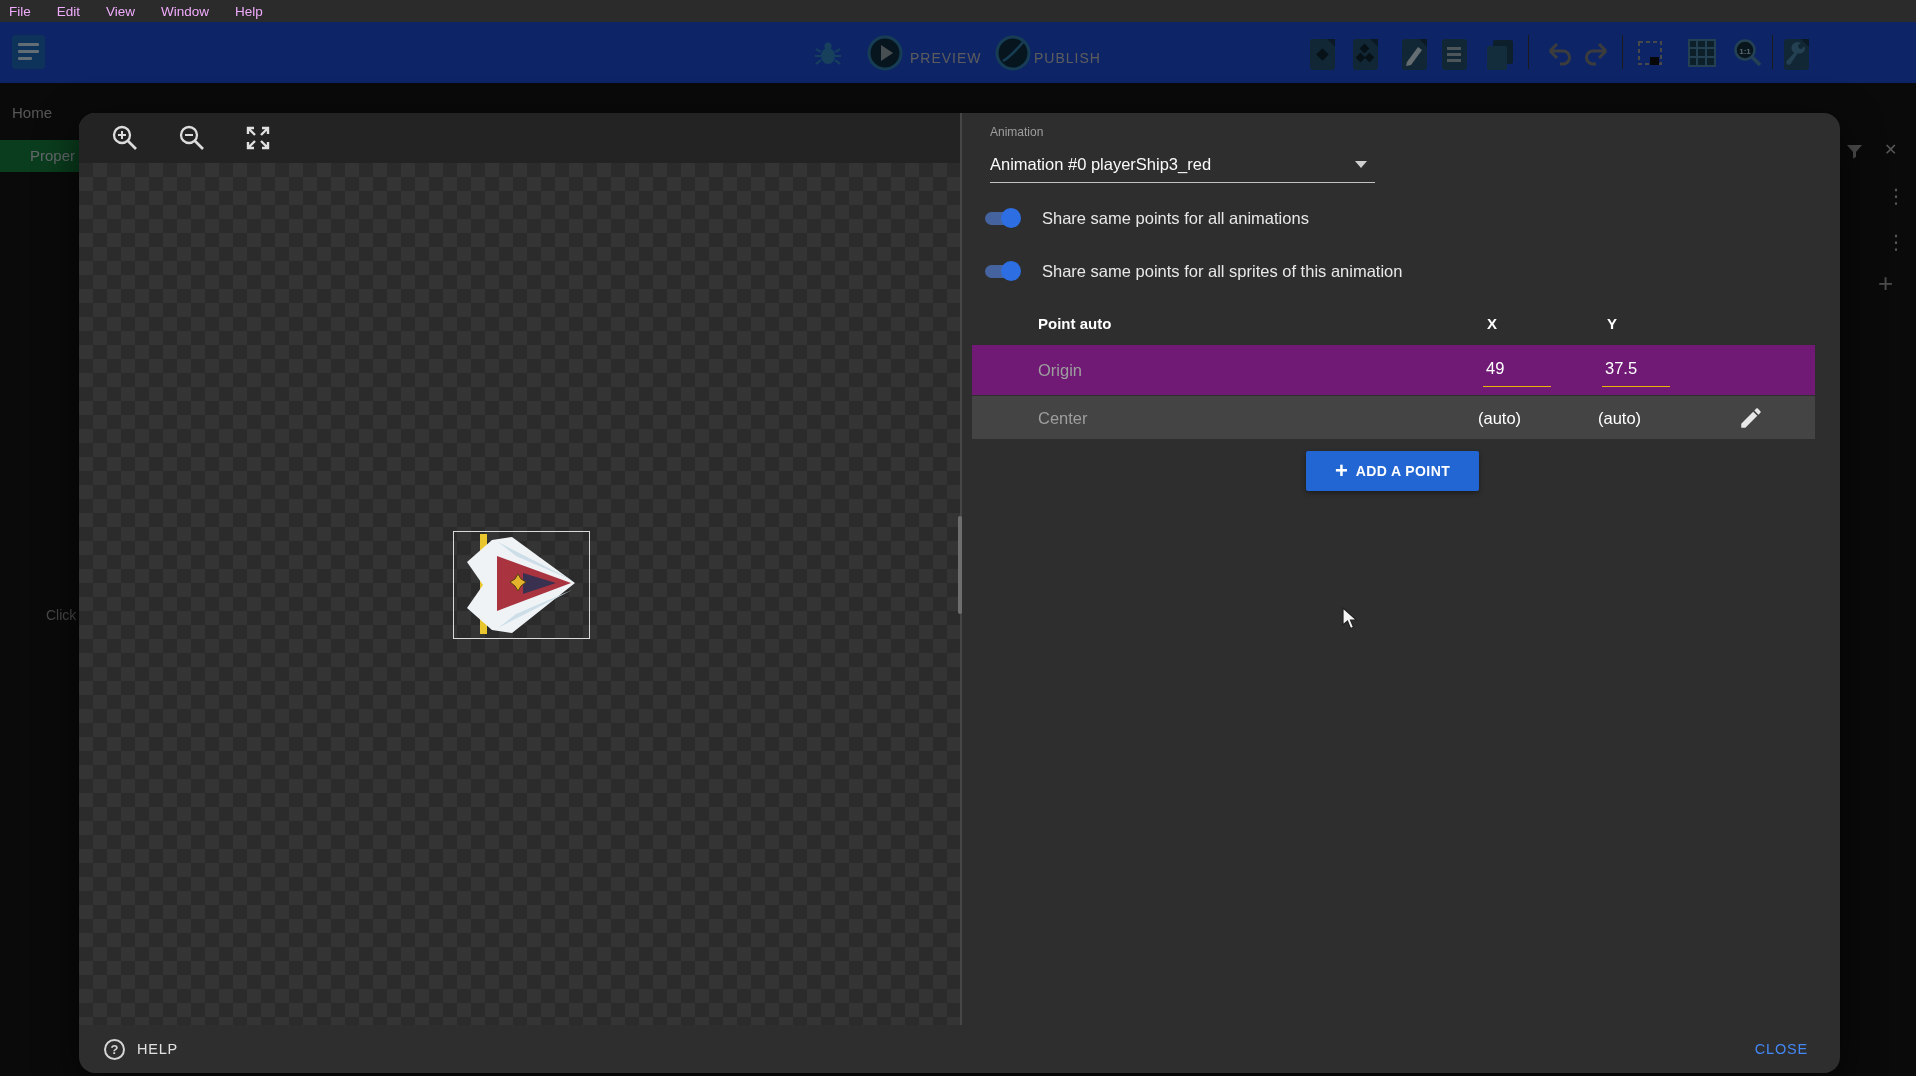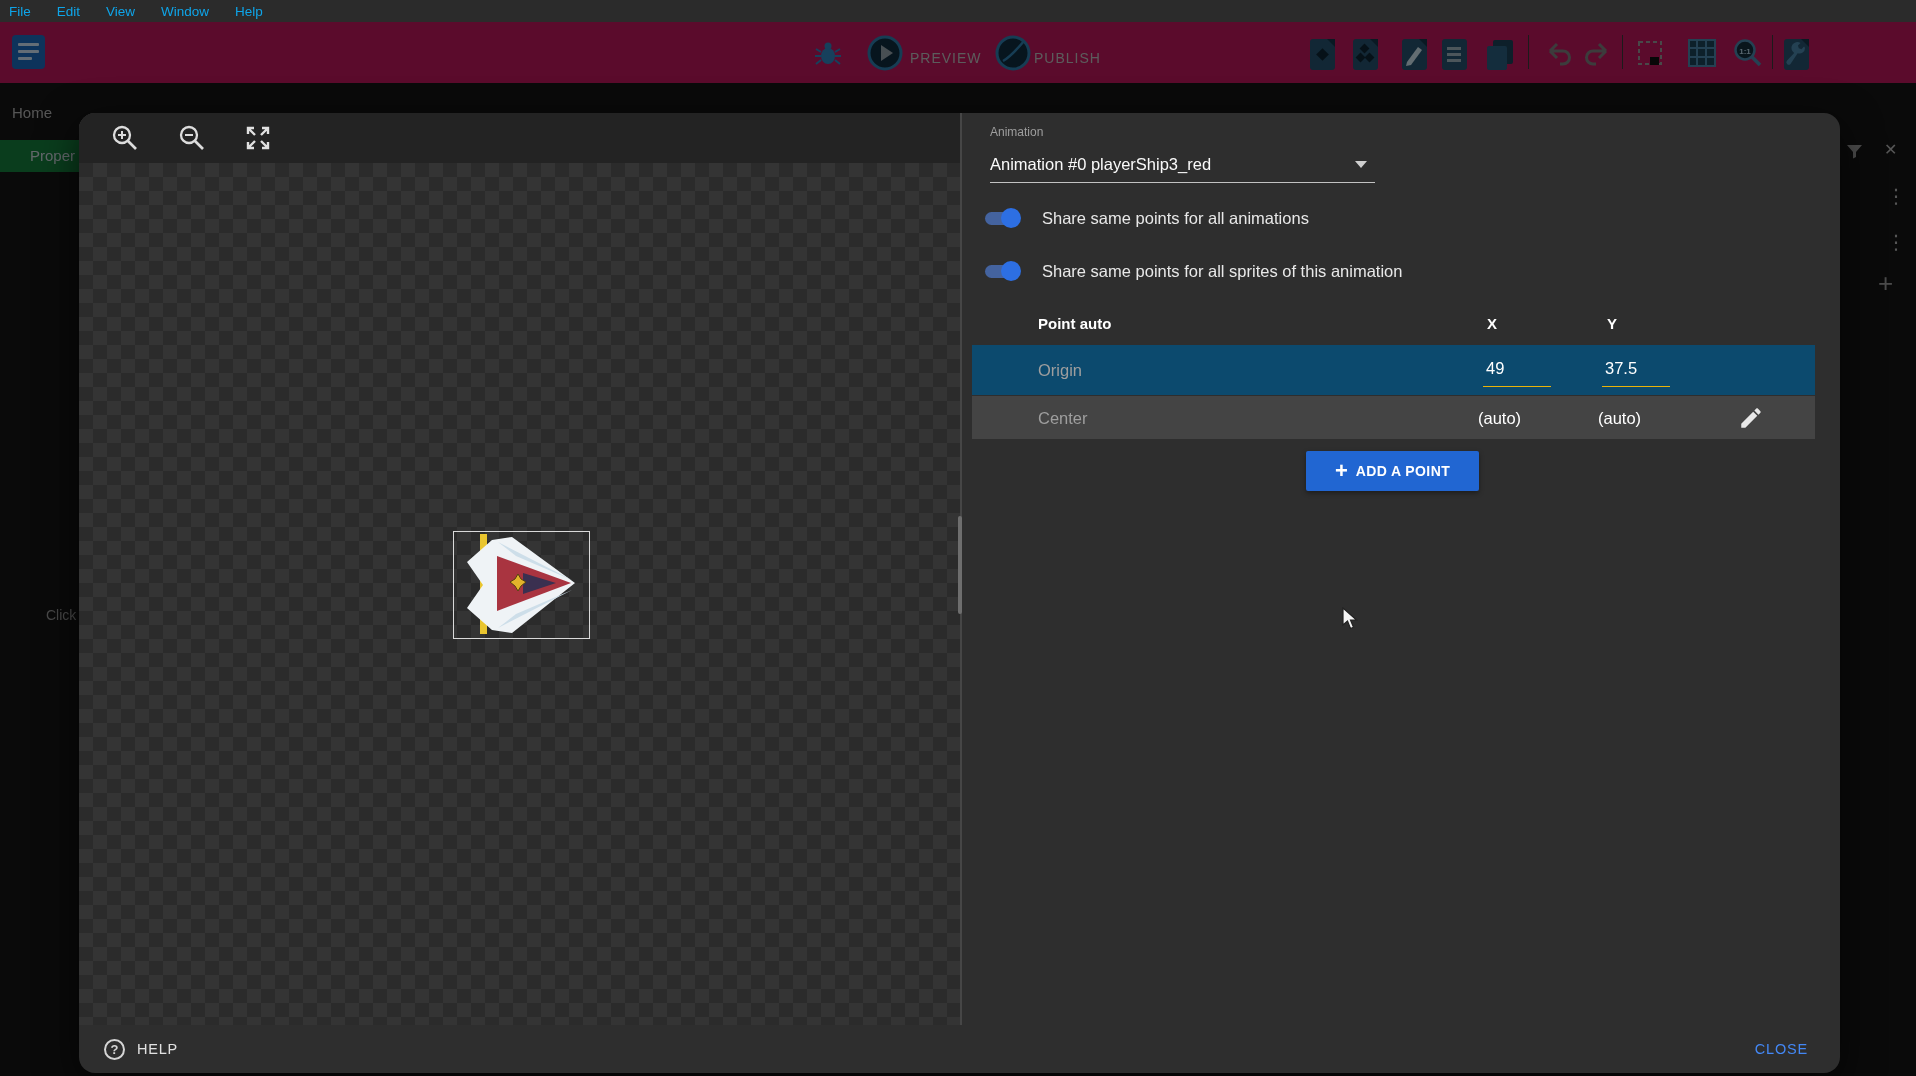--- a/index.html
+++ b/index.html
@@ -4,24 +4,24 @@
 <style>
   * { margin:0; padding:0; box-sizing:border-box; }
   html,body { width:1916px; height:1076px; background:#000; overflow:hidden;
               font-family:"Liberation Sans", sans-serif; }
   .abs { position:absolute; }
   #app { position:relative; width:1916px; height:1076px; background:#161616; overflow:hidden; }
 
   
   .menubar { left:0; top:0; width:1916px; height:22px; background:#2b2b2b; z-index:80;
              display:flex; align-items:center; gap:26px; padding-left:9px; }
-  .menubar span { font-size:13.5px; color:#0ea5e9; cursor:default; }
-
-  
-  .toolbar { left:0; top:22px; width:1916px; height:61px; background:#be185d; }
+  .menubar span { font-size:13.5px; color:#f0abfc; cursor:default; }
+
+  
+  .toolbar { left:0; top:22px; width:1916px; height:61px; background:#1d4ed8; }
   .menu-btn { left:12px; top:13px; width:33px; height:34px; background:#1d6bbf; border-radius:4px; }
   .menu-btn i { position:absolute; left:6px; height:3px; background:#cfe3f7; border-radius:1px; }
   .tb-label { font-size:14px; color:#c0c0c0; letter-spacing:1px; top:28px; }
   .sep { top:13px; width:1px; height:34px; background:#3a3a3a; }
   .tool-doc { width:25px; height:31px; background:#27536f; border-radius:3px; position:absolute; top:17px; }
   .tool-doc .fold { position:absolute; top:0; right:0; width:0; height:0;
                     border-left:8px solid transparent; border-top:8px solid #16354a; }
   .tool-doc .bar { position:absolute; left:5px; width:14px; height:3px; background:#9fb3bf; }
   .diamond { position:absolute; width:9px; height:9px; background:#0e2534; transform:rotate(45deg); }
   .workspace-text { color:#b5b5b5; font-size:15px; }
@@ -62,21 +62,21 @@
   .field .farrow { position:absolute; right:8px; top:36px; width:0; height:0;
                    border-left:6px solid transparent; border-right:6px solid transparent;
                    border-top:7px solid #cfcfcf; }
   .toggle-row { position:absolute; left:20px; height:26px; display:flex; align-items:center; }
   .toggle { position:relative; width:38px; height:20px; margin-right:21px; }
   .toggle .track { position:absolute; left:2px; top:4px; width:34px; height:13px; border-radius:7px; background:#44639f; }
   .toggle .thumb { position:absolute; right:0; top:0; width:20px; height:20px; border-radius:50%; background:#2d6fe3; }
   .toggle-label { font-size:16.5px; color:#e8e8e8; }
   .th { position:absolute; font-size:15px; font-weight:bold; color:#fff; }
   .prow { position:absolute; left:9px; width:843px; }
-  .row-origin { top:232px; height:50px; background:#0c4a6e; }
+  .row-origin { top:232px; height:50px; background:#701a75; }
   .row-center { top:283px; height:43px; background:#444; }
   .pname { position:absolute; left:66px; top:50%; transform:translateY(-50%); font-size:16.5px; color:#9e9e9e; }
   .pval { position:absolute; top:50%; transform:translateY(-50%); font-size:16.5px; color:#fff; }
   .pfield { position:absolute; left:511px; width:68px; height:34px; top:8px; border-bottom:1px solid #eab308; }
   .pfield.y { left:630px; }
   .pfield span { position:absolute; left:3px; top:6px; font-size:16.5px; color:#fff; }
   .pencil-btn { position:absolute; left:766px; top:9px; width:26px; height:26px; }
   .add-btn { position:absolute; left:343px; top:338px; width:173px; height:40px; background:#2166d2;
              border:none; border-radius:2px; color:#fff; display:flex; align-items:center; justify-content:center;
              gap:8px; box-shadow:0 2px 5px rgba(0,0,0,0.4); cursor:pointer; }

